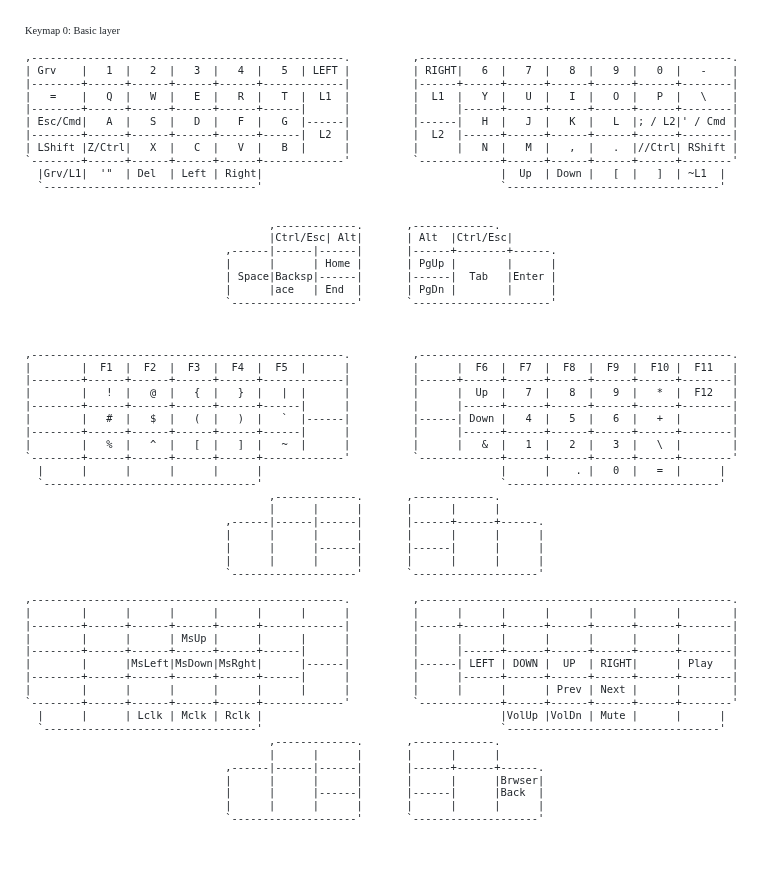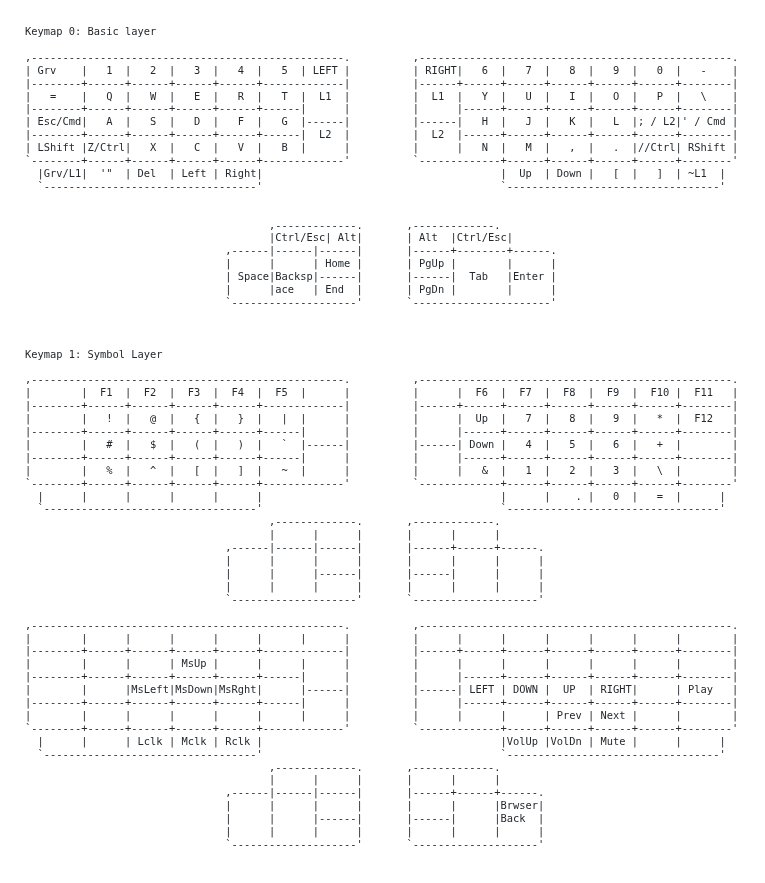--- a/index.html
+++ b/index.html
@@ -14,20 +14,21 @@
     overflow: hidden;
     font-family: "DejaVu Sans Mono", "Liberation Mono", monospace;
     font-size: 10.4px;
     line-height: 12.9px;
     color: #24292e;
   }
   .km-title {
     margin: 0;
     white-space: pre;
     font-weight: normal;
+    font-family: Liberation Serif, serif;
   }
   .km-art {
     margin: 0;
     padding: 0;
     white-space: pre;
     font-family: inherit;
     font-size: inherit;
     line-height: inherit;
   }
   #sec0 .km-art { margin-top: 12.9px; }   
@@ -57,21 +58,20 @@
                                        ,-------------.       ,-------------.
                                        |Ctrl/Esc| Alt|       | Alt  |Ctrl/Esc|
                                 ,------|------|------|       |------+--------+------.
                                 |      |      | Home |       | PgUp |        |      |
                                 | Space|Backsp|------|       |------|  Tab   |Enter |
                                 |      |ace   | End  |       | PgDn |        |      |
                                 `--------------------'       `----------------------'</pre>
 </section>
 
 <section id="sec1">
-  <div class="km-title">Keymap 1: Symbol Layer</div>
   <pre class="km-art">,--------------------------------------------------.          ,--------------------------------------------------.
 |        |  F1  |  F2  |  F3  |  F4  |  F5  |      |          |      |  F6  |  F7  |  F8  |  F9  |  F10 |  F11   |
 |--------+------+------+------+------+-------------|          |------+------+------+------+------+------+--------|
 |        |   !  |   @  |   {  |   }  |   |  |      |          |      |  Up  |   7  |   8  |   9  |   *  |  F12   |
 |--------+------+------+------+------+------|      |          |      |------+------+------+------+------+--------|
 |        |   #  |   $  |   (  |   )  |   `  |------|          |------| Down |   4  |   5  |   6  |   +  |        |
 |--------+------+------+------+------+------|      |          |      |------+------+------+------+------+--------|
 |        |   %  |   ^  |   [  |   ]  |   ~  |      |          |      |   &amp;  |   1  |   2  |   3  |   \  |        |
 `--------+------+------+------+------+-------------'          `-------------+------+------+------+------+--------'
   |      |      |      |      |      |                                      |      |    . |   0  |   =  |      |

